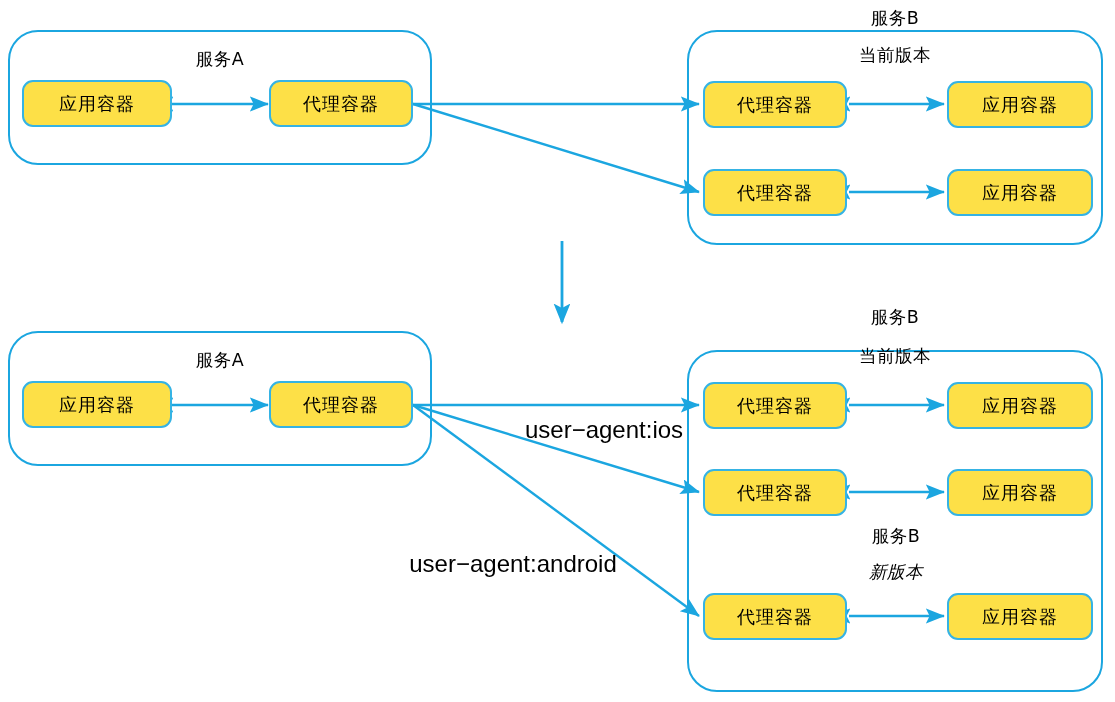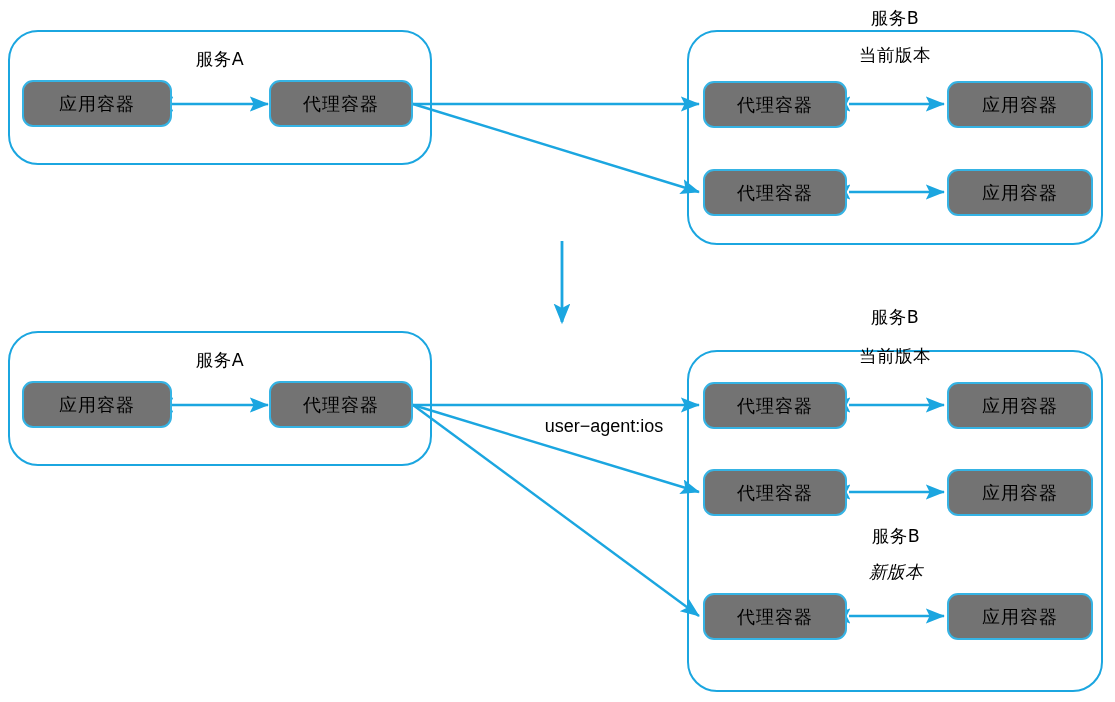--- a/index.html
+++ b/index.html
@@ -35,21 +35,21 @@
     border-radius: 30px;
     background: transparent;
   }
 
   
   .cbox {
     position: absolute;
     box-sizing: border-box;
     border: 2px solid #35b3e4;
     border-radius: 11px;
-    background: #737373;
+    background: #fde047;
     display: flex;
     align-items: center;
     justify-content: center;
     color: #000000;
     font-size: 18px;
     letter-spacing: 1px;
     font-family: "DejaVu Serif", "Liberation Serif", serif;
     white-space: nowrap;
   }
 
@@ -60,21 +60,21 @@
     white-space: nowrap;
     font-size: 17px;
   }
   .lbl.cjk {
     font-family: "DejaVu Sans", "Liberation Sans", sans-serif;
     font-size: 17.5px;
     letter-spacing: 0.5px;
   }
   .lbl.ascii {
     font-family: "Liberation Sans", "DejaVu Sans", sans-serif;
-    font-size: 18px;
+    font-size: 24px;
   }
   .lbl.center {
     transform: translateX(-50%);
     text-align: right;
   }
 </style>
 </head>
 <body>
 
 <div id="diagram-root">
@@ -169,14 +169,15 @@
   <div class="cbox" style="left:703px; top:469px; width:144px; height:47px;">代理容器</div>
   <div class="cbox" style="left:947px; top:469px; width:146px; height:47px;">应用容器</div>
 
   <div class="lbl cjk center" style="left:896px; top:524px;">服务B</div>
   <div class="lbl cjk center" style="left:896px; top:560px;font-style:italic;">新版本</div>
 
   <div class="cbox" style="left:703px; top:593px; width:144px; height:47px;">代理容器</div>
   <div class="cbox" style="left:947px; top:593px; width:146px; height:47px;">应用容器</div>
 
   <div class="lbl ascii center" style="left:604px; top:416px;">user−agent:ios</div>
+  <div class="lbl ascii center" style="left:513px; top:550px;">user−agent:android</div>
 
 </div>
 
 </body></html>

